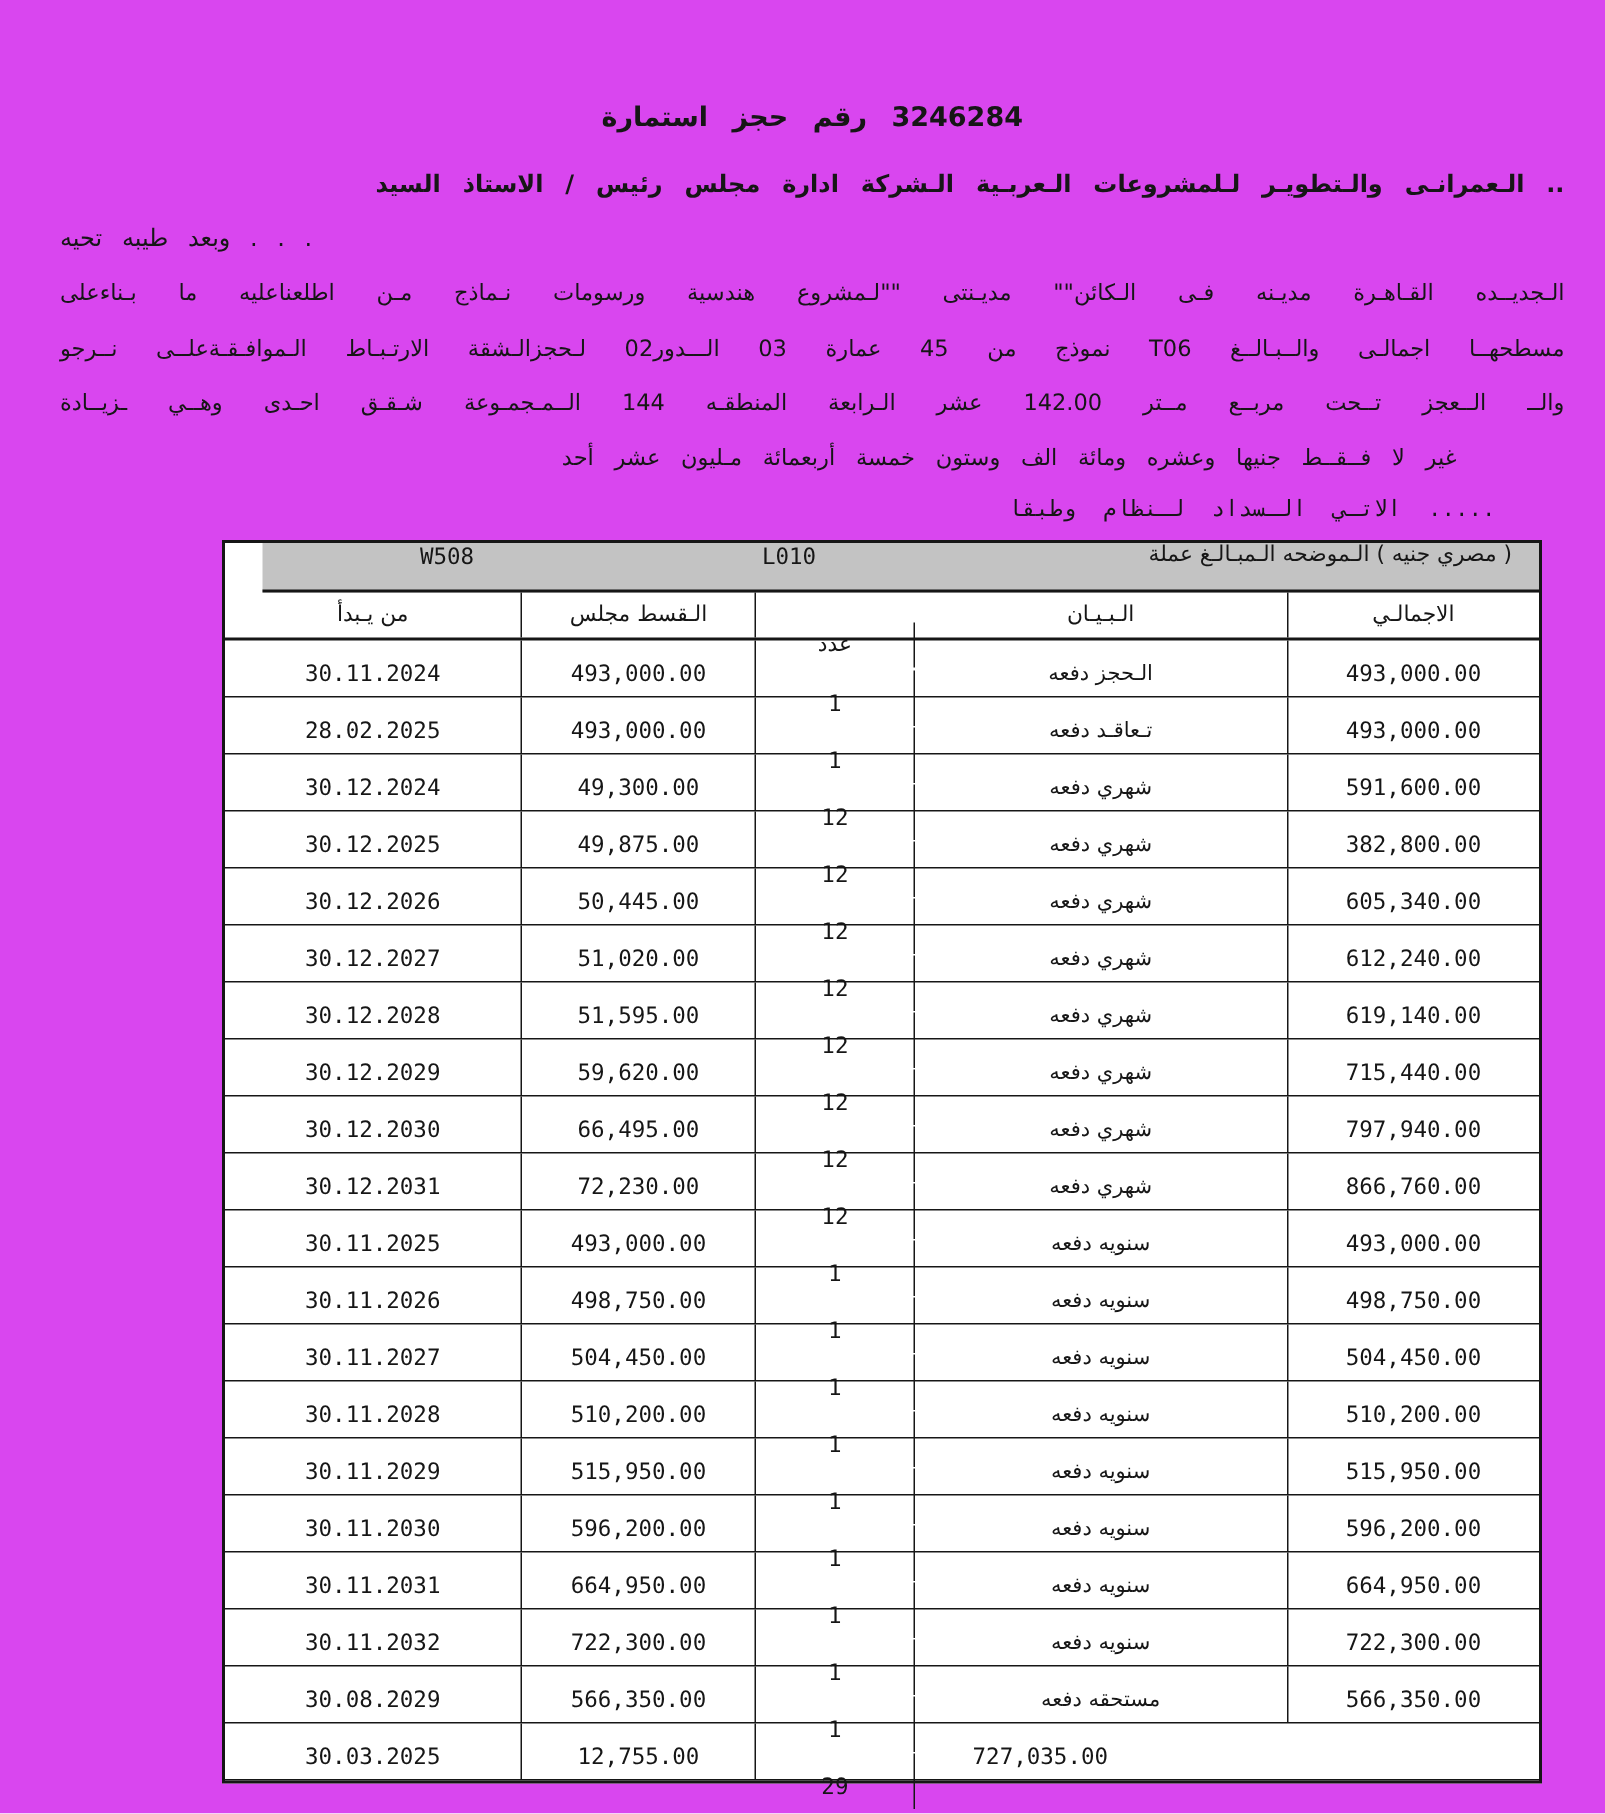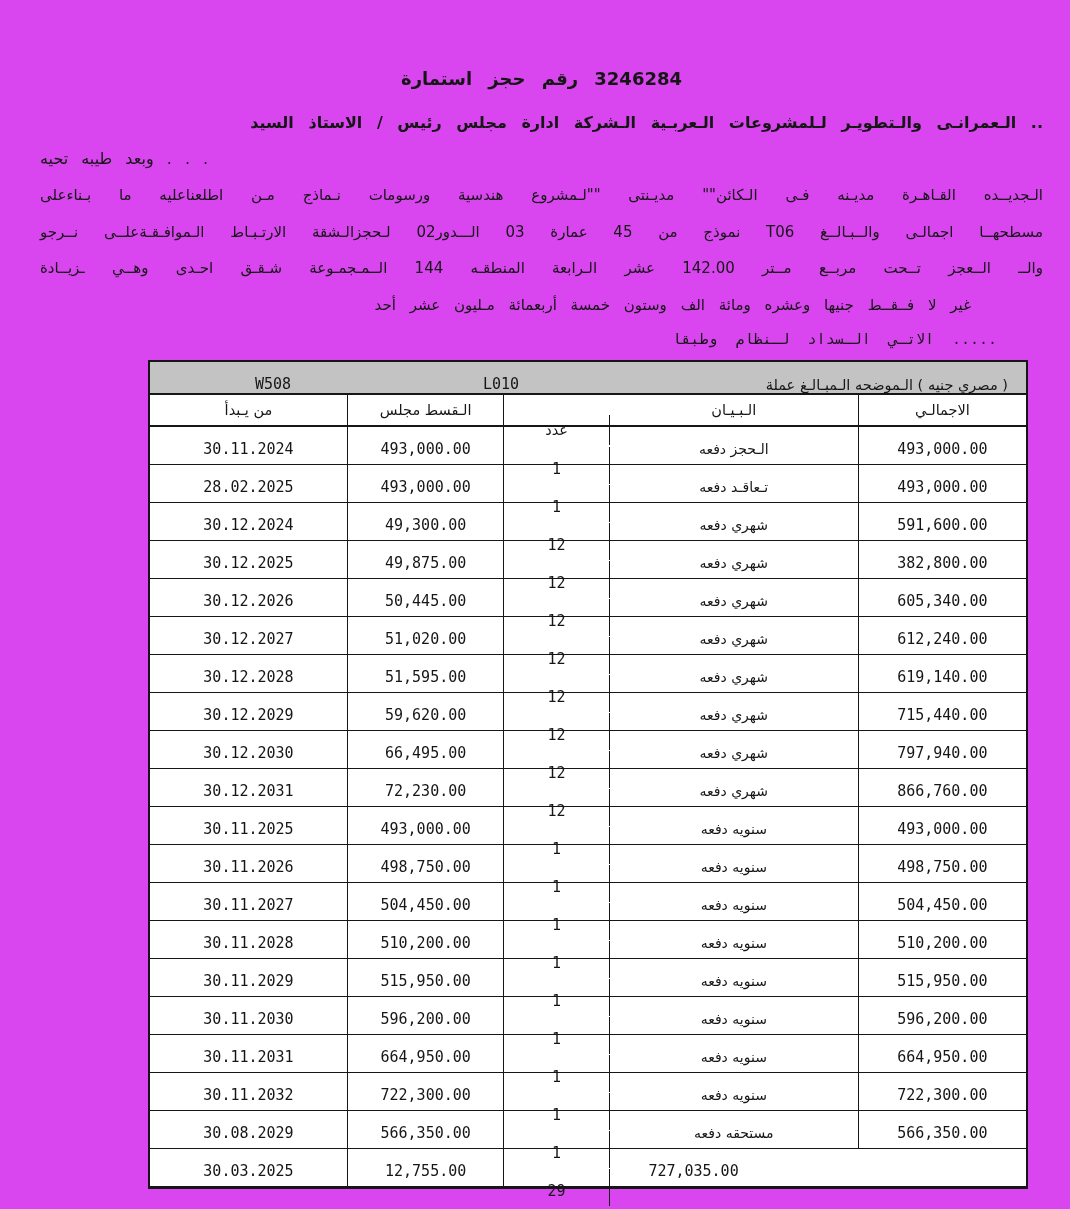--- a/index.html
+++ b/index.html
@@ -34,21 +34,21 @@
   .pad6 { padding-right:46px;font-family:Liberation Mono, monospace; }
 
   .tbl {
     margin-left:108px; width:880px;
     border:2px solid #161616;
     background:#fff;
   }
   .meta {
     height:33px; background:#c3c3c3;
     border-bottom:2px solid #161616;
-    display:flex; align-items:flex-end;
+    display:flex; align-items:flex-start;margin-left:25px;
   }
   .mc { white-space:nowrap; }
   .mc.w {
     flex:0 0 246px; text-align:center;
     font-family:"DejaVu Sans Mono","Liberation Mono",monospace; font-size:15px;
   }
   .mc.l {
     flex:0 0 210px; text-align:center;
     font-family:"DejaVu Sans Mono","Liberation Mono",monospace; font-size:15px;
   }

